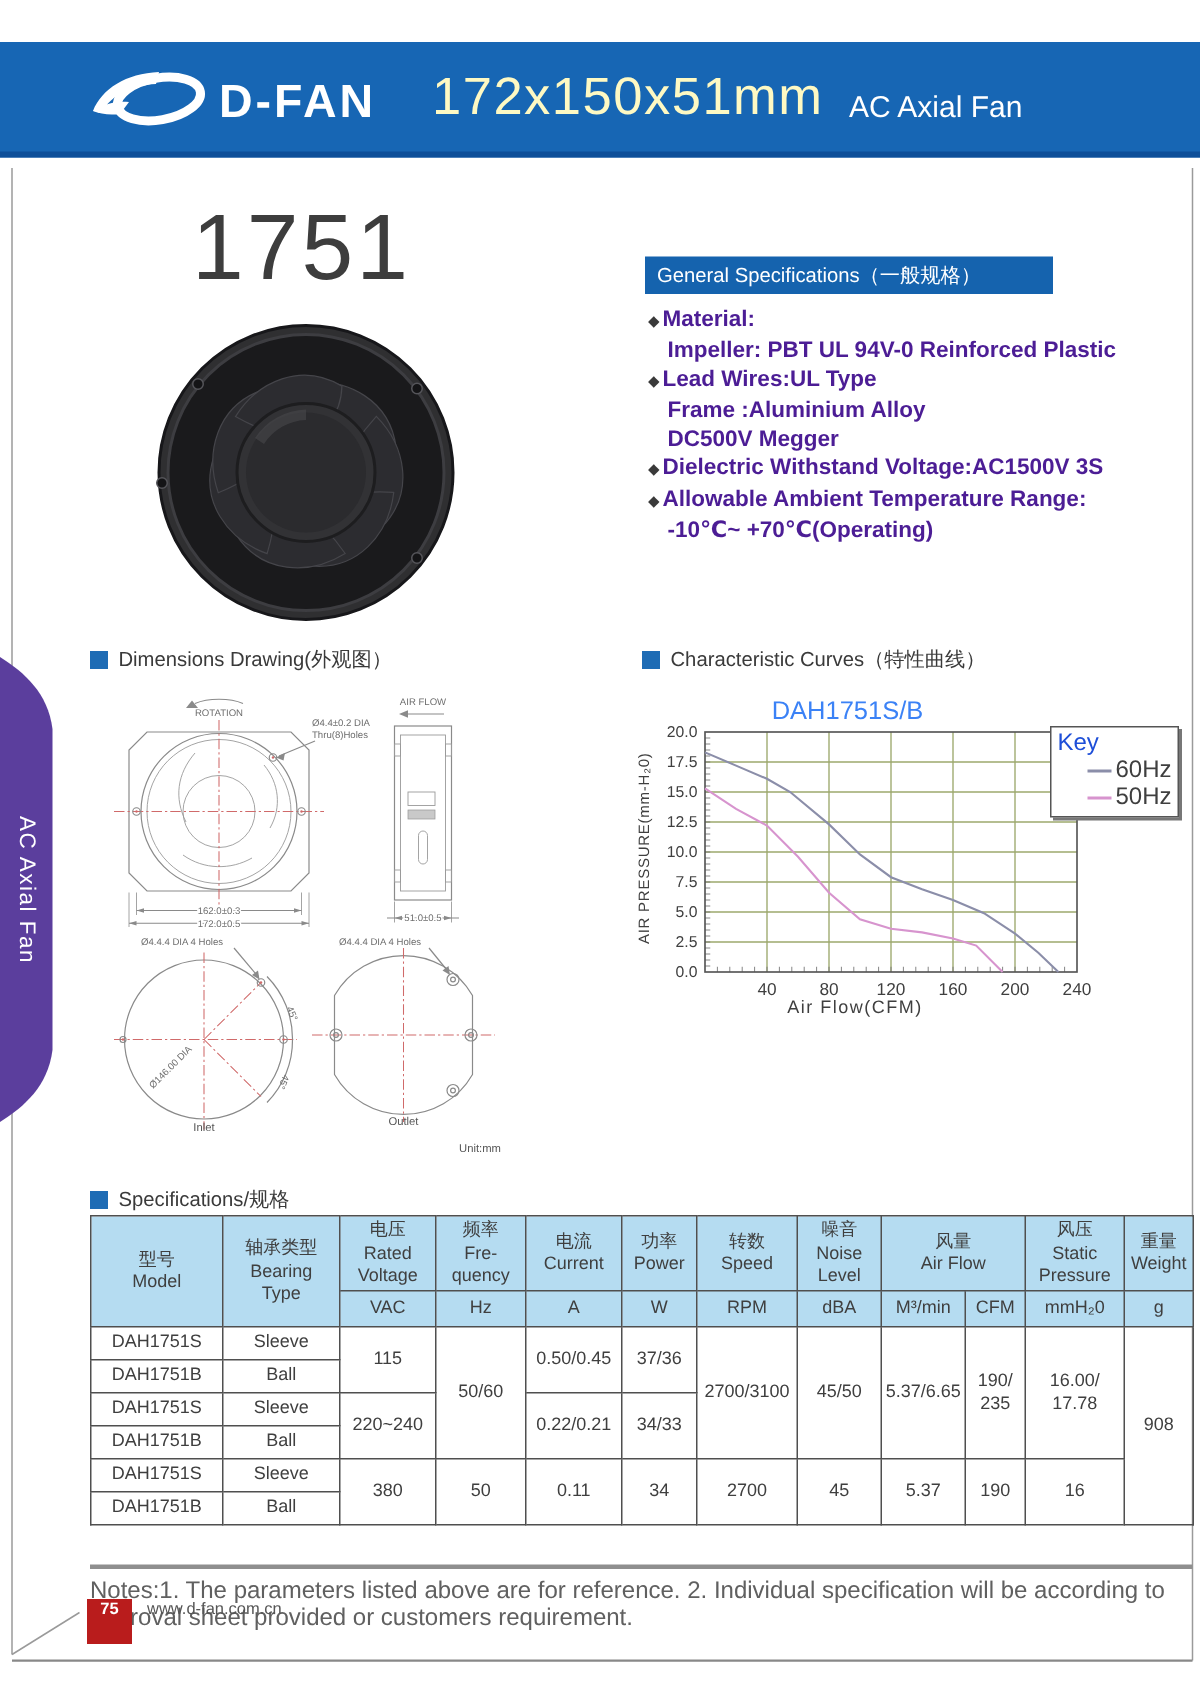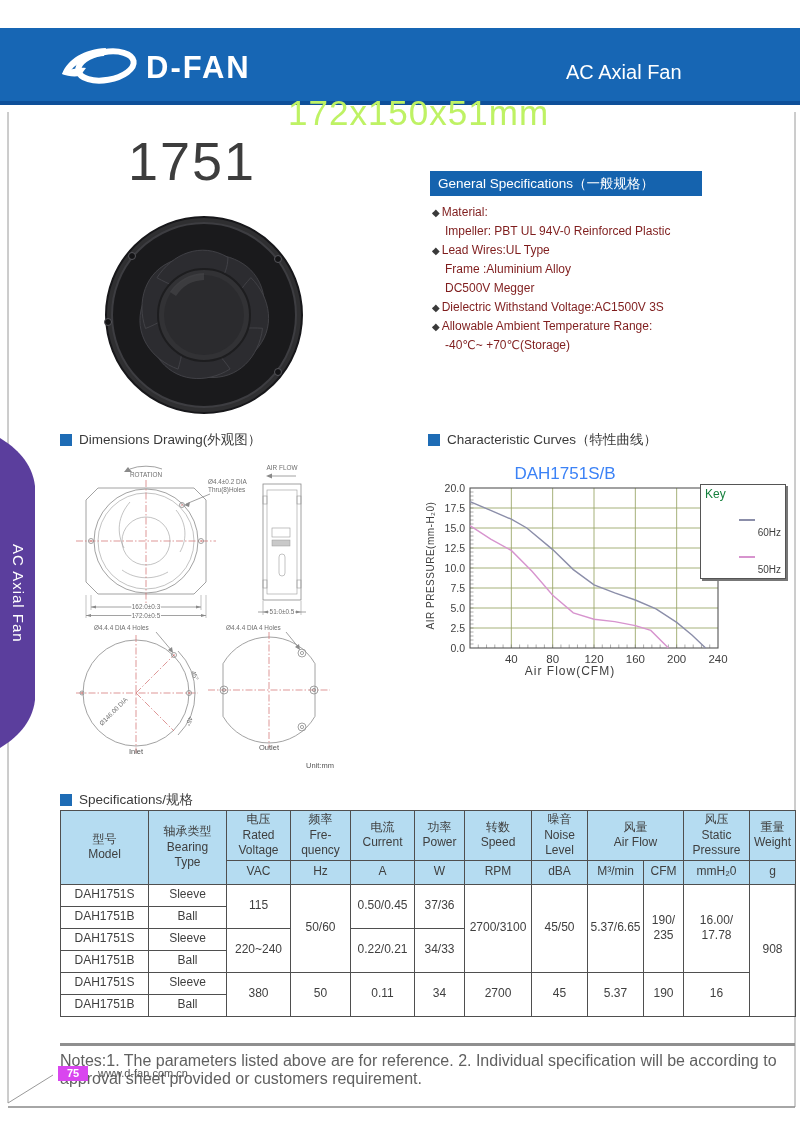--- a/index.html
+++ b/index.html
@@ -3,40 +3,40 @@
 <meta charset="utf-8">
 <style>
   html,body{margin:0;padding:0;background:#ffffff;}
   *{box-sizing:border-box;font-family:"Liberation Sans","DejaVu Sans",sans-serif;}
   .page{position:relative;width:800px;height:1131px;background:#fff;overflow:hidden;}
 
   
   .header-bar{position:absolute;left:0;top:28px;width:800px;height:77px;background:#1766b4;border-bottom:4px solid #0e4f99;}
   .logo-swoosh{position:absolute;left:60px;top:13px;width:82px;height:50px;}
   .brand-name{position:absolute;left:146px;top:22px;color:#fff;font-size:31px;font-weight:700;letter-spacing:2px;}
-  .product-size{position:absolute;left:288px;top:17px;color:#bef264;font-size:35px;font-weight:400;letter-spacing:1px;margin-top:48px;}
+  .product-size{position:absolute;left:288px;top:17px;color:#fef9c3;font-size:35px;font-weight:400;letter-spacing:1px;}
   .product-category{position:absolute;left:566px;top:33px;color:#fff;font-size:20px;}
 
   
   .frame-svg{position:absolute;left:0;top:0;width:800px;height:1131px;pointer-events:none;}
 
   
   .side-tab-svg{position:absolute;left:0;top:438px;width:40px;height:310px;}
   .side-tab-label{position:absolute;left:0;top:438px;width:36px;height:310px;display:flex;align-items:center;justify-content:center;
     writing-mode:vertical-rl;color:#fff;font-size:15px;letter-spacing:1px;}
 
   
-  .model-number{position:absolute;left:128px;top:130px;font-size:54px;color:#3d3d3d;letter-spacing:2px;}
+  .model-number{position:absolute;left:128px;top:130px;font-size:62px;color:#3d3d3d;letter-spacing:2px;}
   .fan-photo{position:absolute;left:82px;top:212px;width:250px;height:205px;}
 
   
   .gs-title{position:absolute;left:430px;top:171px;width:272px;height:25px;background:#1563ae;color:#fff;
     font-size:13.5px;line-height:25px;padding-left:8px;}
   .gs-list{position:absolute;left:432px;top:203px;width:345px;}
-  .gs-item{font-size:12px;color:#7f1d1d;line-height:19px;padding-left:13px;}
+  .gs-item{font-size:15px;color:#4c1d95;line-height:19px;padding-left:13px;font-weight:bold;}
   .gs-item.b{padding-left:0;}
   .gs-item.b::before{content:"◆";font-size:10px;margin-right:2px;color:#3a3a3a;}
 
   
   .sec-hdr{position:absolute;font-size:13.5px;color:#3a3a3a;display:flex;align-items:center;gap:7px;}
   .sq{display:inline-block;width:12px;height:12px;background:#1e6cb5;}
 
   
   .dims-svg{position:absolute;left:58px;top:458px;width:365px;height:335px;}
   .dims-svg .ln{stroke:#8a8a8a;fill:none;stroke-width:0.8;}
@@ -47,38 +47,38 @@
   .dims-svg .halo{paint-order:stroke;stroke:#fff;stroke-width:2px;}
 
   
   .chart-title{position:absolute;left:440px;top:464px;width:250px;text-align:center;font-size:17px;color:#3b82f6;}
   .curve-svg{position:absolute;left:425px;top:480px;width:348px;height:200px;}
   .y-axis-label{position:absolute;left:330px;top:560px;width:200px;text-align:center;font-size:10px;color:#3f3f3f;
     transform:rotate(-90deg);letter-spacing:0.5px;}
   .x-axis-label{position:absolute;left:445px;top:664px;width:250px;text-align:center;font-size:12px;color:#3f3f3f;letter-spacing:1px;}
   .key-box{position:absolute;left:700px;top:484px;width:86px;background:#fff;border:1px solid #555;box-shadow:2px 2px 0 #777;
     padding:2px 4px 3px 4px;}
-  .key-title{font-size:12px;color:#15803d;}
+  .key-title{font-size:16px;color:#1d4ed8;}
   .key-row{display:flex;align-items:center;gap:3px;justify-content:flex-end;}
   .key-line{display:inline-block;width:16px;height:2px;}
-  .key-label{font-size:10px;color:#3f3f3f;margin-top:26px;}
+  .key-label{font-size:16px;color:#3f3f3f;}
 
   
   .spec-table{position:absolute;left:60px;top:810px;border-collapse:collapse;table-layout:fixed;width:735px;}
   .spec-table th,.spec-table td{border:1px solid #4f4f4f;text-align:center;vertical-align:middle;
     font-size:12px;color:#3f3f3f;white-space:pre-line;line-height:1.3;padding:1px;font-weight:400;}
   .spec-table thead th{background:#b5dcf1;}
   .spec-table .hrow1{height:48px;}
   .spec-table .hrow2 th{height:24px;}
   .spec-table tbody tr{height:22px;}
 
   
   .sep-bar{position:absolute;left:60px;top:1043px;width:735px;height:3px;background:#8f8f8f;}
   .notes{position:absolute;left:60px;top:1052px;width:735px;font-size:16px;color:#606060;}
-  .page-badge{position:absolute;left:58px;top:1066px;width:30px;height:15px;background:#d946ef;color:#fff;
+  .page-badge{position:absolute;left:58px;top:1066px;width:30px;height:30px;background:#b91c1c;color:#fff;
     font-size:11px;font-weight:700;text-align:center;line-height:15px;}
   .website{position:absolute;left:98px;top:1067px;font-size:11px;color:#555;}
 </style>
 </head>
 <body>
 
 <div class="page">
 
   <svg class="frame-svg" viewBox="0 0 800 1131">
     <line x1="8" y1="112" x2="8" y2="1103" stroke="#9a9a9a" stroke-width="1"></line>
@@ -143,21 +143,21 @@
 
   <div class="gs-title">General Specifications（一般规格）</div>
   <div class="gs-list">
     <div class="gs-item b">Material:</div>
     <div class="gs-item">Impeller: PBT UL 94V-0 Reinforced Plastic</div>
     <div class="gs-item b">Lead Wires:UL Type</div>
     <div class="gs-item">Frame :Aluminium Alloy</div>
     <div class="gs-item">DC500V Megger</div>
     <div class="gs-item b">Dielectric Withstand Voltage:AC1500V 3S</div>
     <div class="gs-item b">Allowable Ambient Temperature Range:</div>
-    <div class="gs-item">-40℃~ +70℃(Storage)</div>
+    <div class="gs-item">-10℃~ +70℃(Operating)</div>
   </div>
 
   <div class="sec-hdr" style="left:428px;top:431px;">
     <span class="sq"></span>
     <span>Characteristic Curves（特性曲线）</span>
   </div>
   <div class="sec-hdr" style="left:60px;top:431px;">
     <span class="sq"></span>
     <span>Dimensions Drawing(外观图）</span>
   </div>

